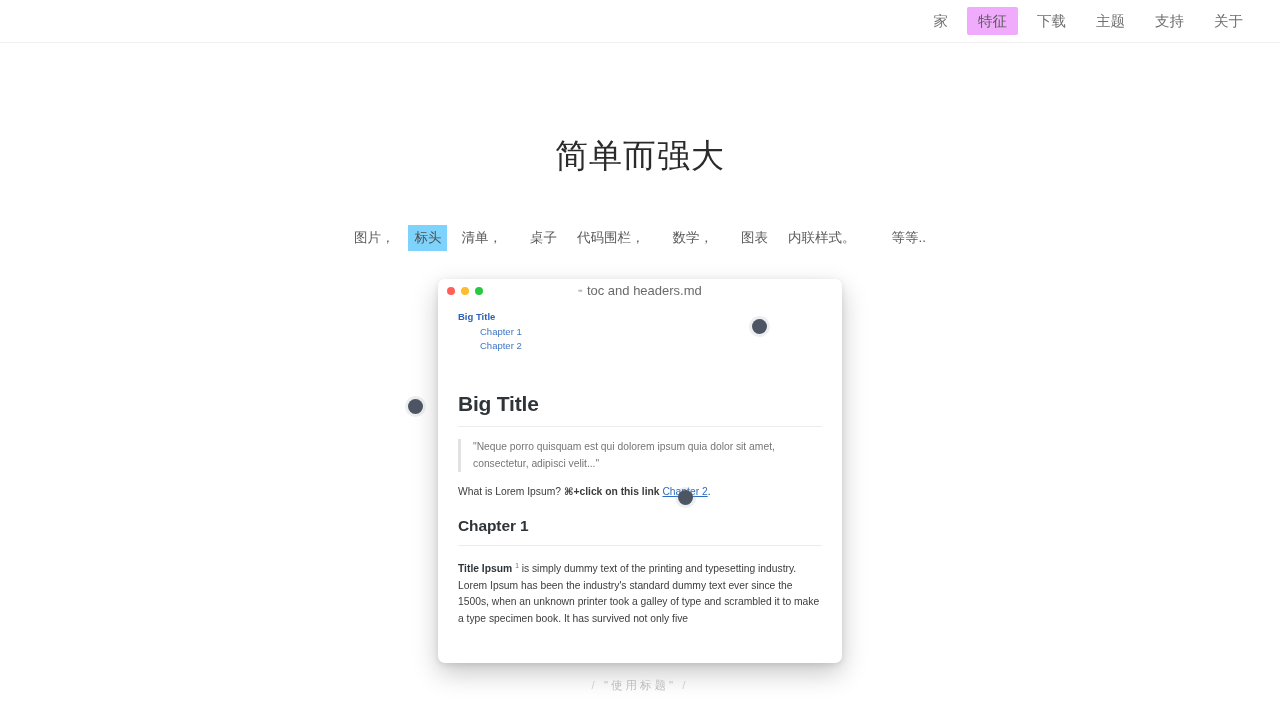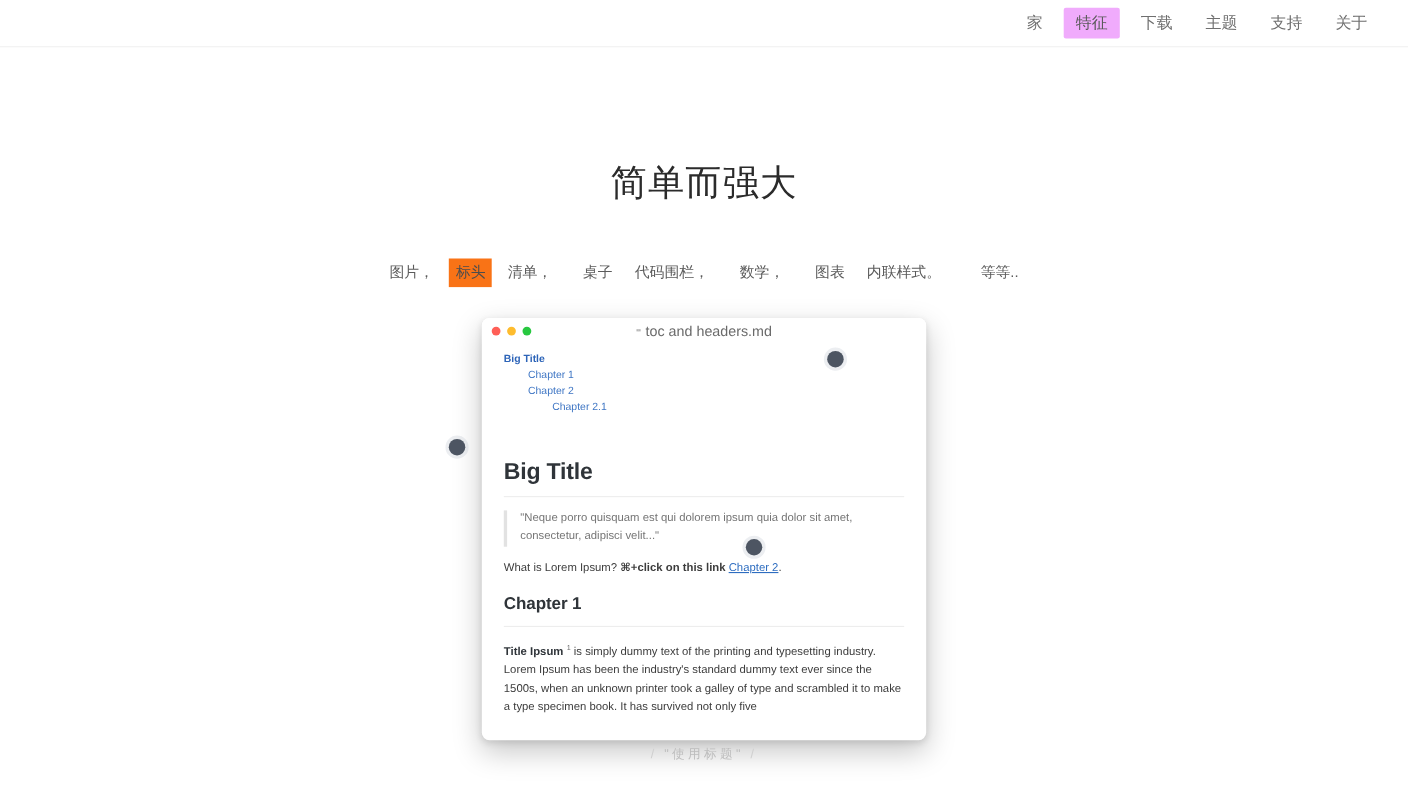--- a/index.html
+++ b/index.html
@@ -50,40 +50,40 @@
 
   
   .hero {
     text-align: center;
     padding-top: 84px;
   }
   .hero-title {
     font-size: 33px;
     font-weight: 400;
     color: #2b2b2b;
-    margin: 18px;
+    margin: 8px;
     line-height: 1.3;
     letter-spacing: 1px;
   }
   .feature-list {
     margin-top: 47px;
     display: flex;
     justify-content: center;
     align-items: center;
     flex-wrap: nowrap;
     font-size: 13.5px;
     color: #5b5b5b;
   }
   .feature-item {
     padding: 4px 6px;
     white-space: nowrap;
     cursor: pointer;
   }
   .feature-item.active {
-    background: #f97316;
+    background: #7dd3fc;
     color: #4d4d4d;
   }
   .feature-gap-s { width: 8px; }
   .feature-gap-m { width: 16px; }
   .feature-gap-l { width: 24px; }
 
   
   .window-wrap {
     position: relative;
     width: 404px;
@@ -283,21 +283,20 @@
         <span class="title-text">toc and headers.md</span>
       </div>
     </div>
 
     <div class="doc">
 
       <div class="toc">
         <div class="toc-row lvl0">Big Title</div>
         <div class="toc-row lvl1">Chapter 1</div>
         <div class="toc-row lvl1">Chapter 2</div>
-        <div class="toc-row lvl2">Chapter 2.1</div>
       </div>
 
       <h1 class="doc-h1">Big Title</h1>
       <div class="doc-rule"></div>
 
       <blockquote class="doc-quote">"Neque porro quisquam est qui dolorem ipsum quia dolor sit amet, consectetur, adipisci velit..."</blockquote>
 
       <p class="doc-p"><span>What is Lorem Ipsum? </span><span class="kbd-sym">⌘+click on this link </span><a class="doc-link">Chapter 2</a><span>.</span></p>
 
       <h2 class="doc-h2">Chapter 1</h2>

